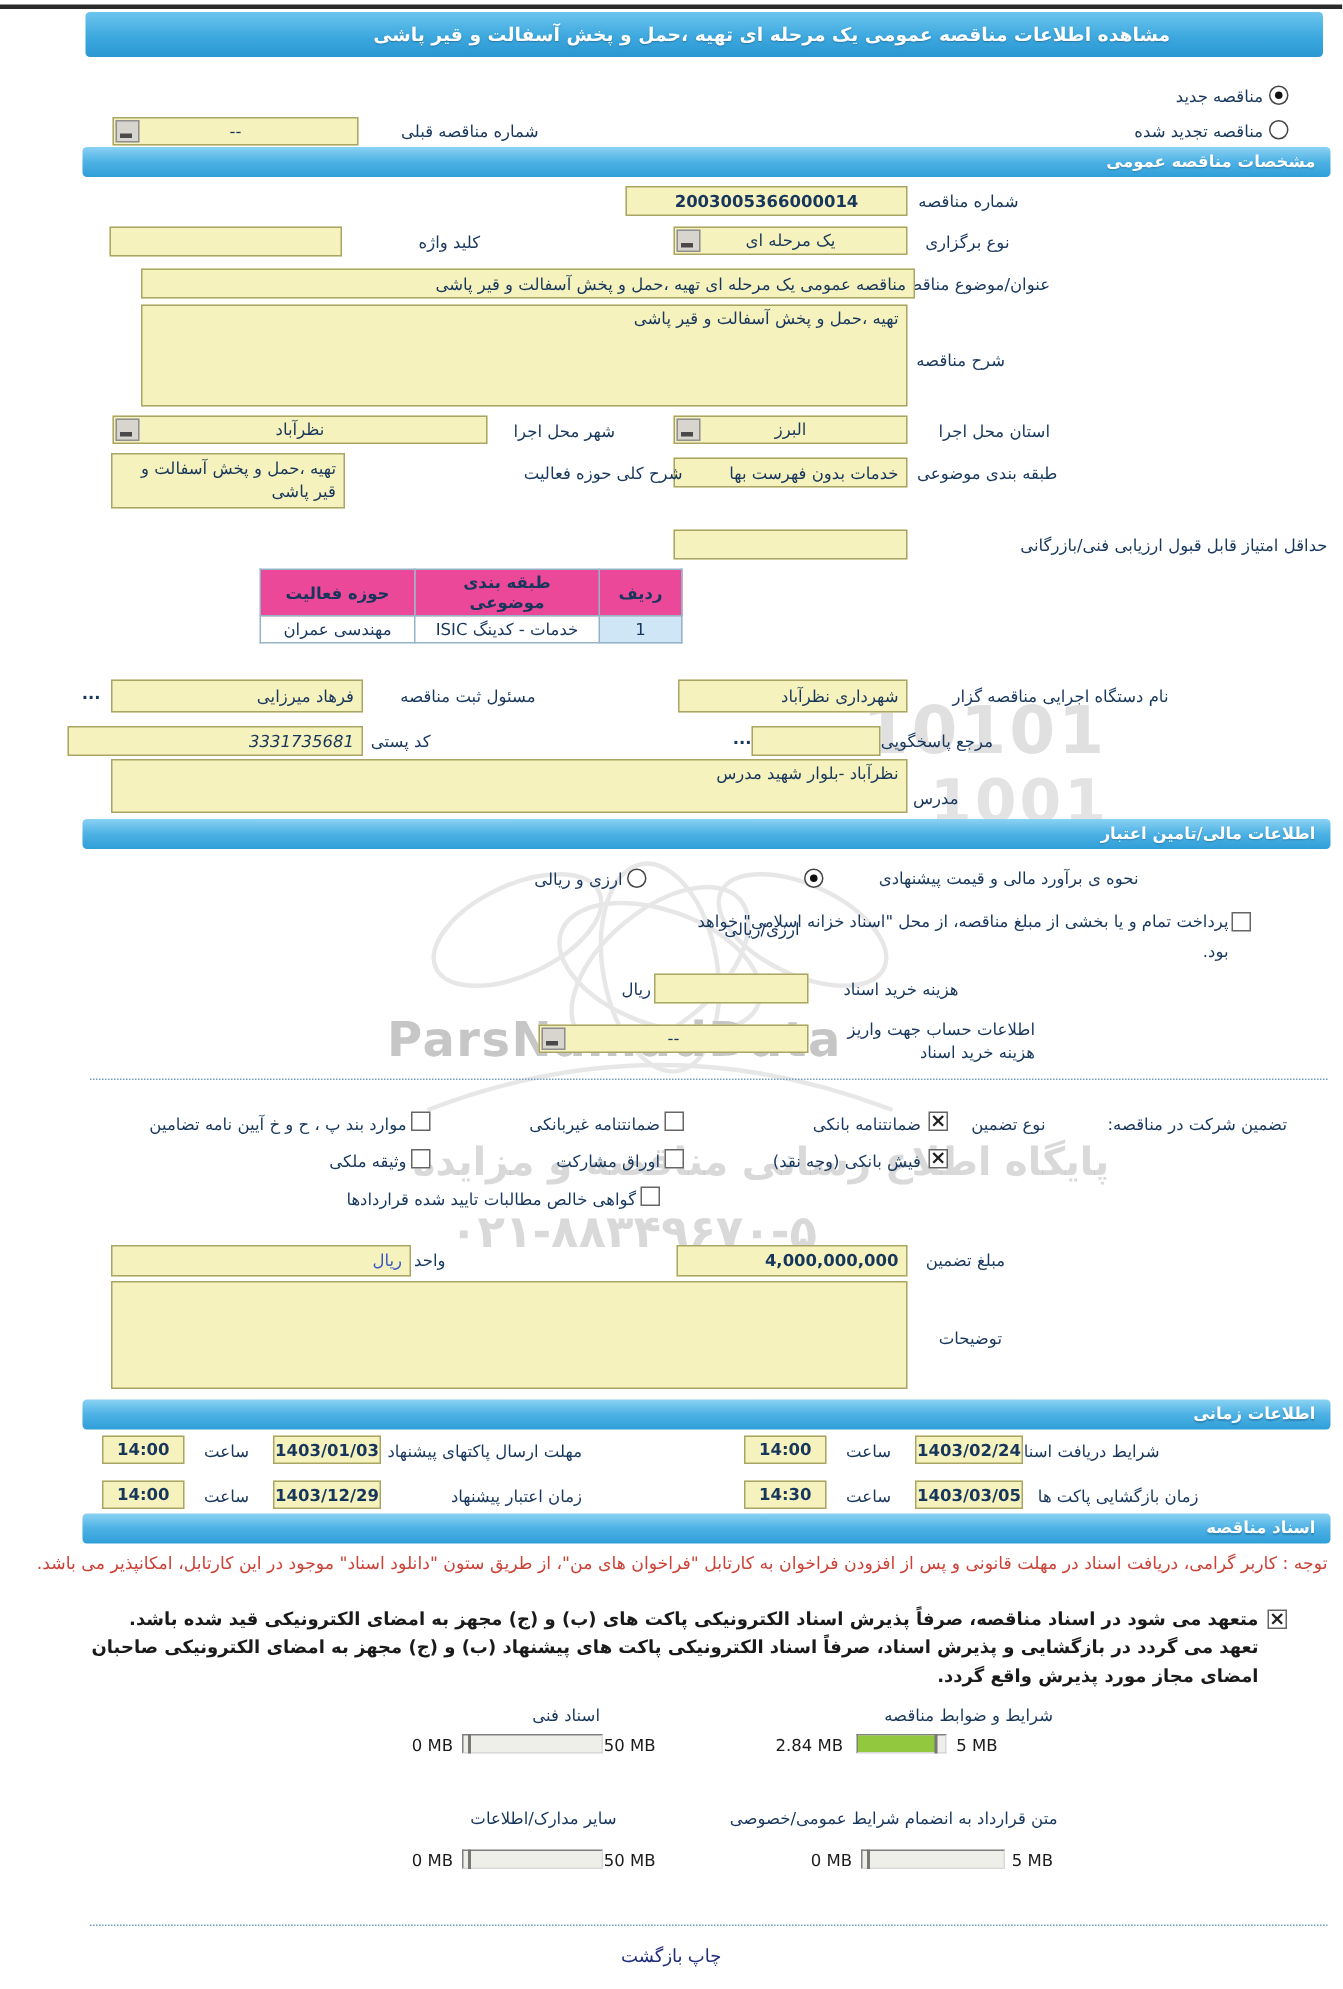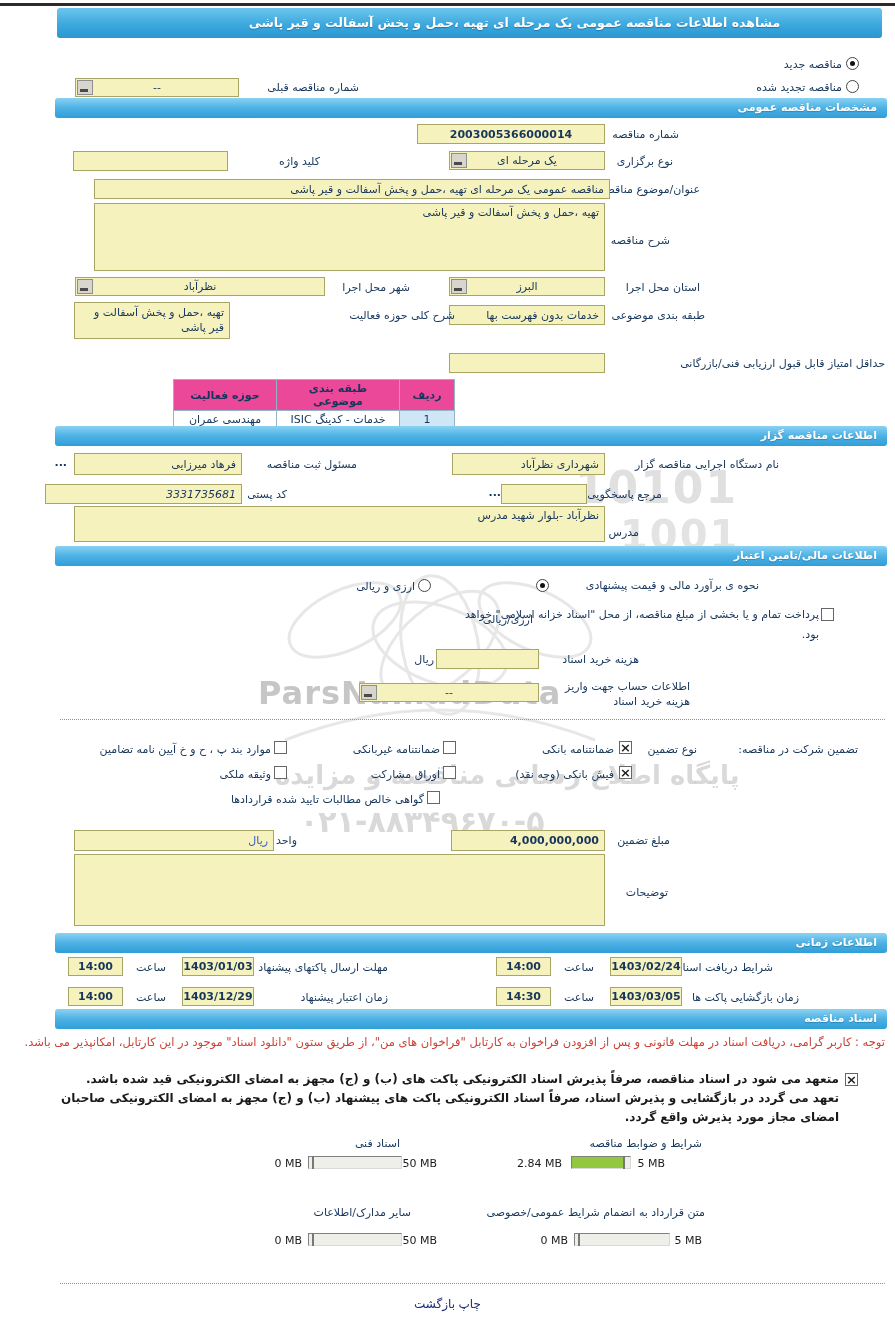--- a/index.html
+++ b/index.html
@@ -125,21 +125,20 @@
       <th style="width:90px;">حوزه فعالیت</th>
     </tr>
     <tr>
       <td class="idx">1</td>
       <td>خدمات - کدینگ ISIC</td>
       <td>مهندسی عمران</td>
     </tr>
   </tbody>
     </table>
 
-  <div class="abs secbar" style="top:426px;">اطلاعات مناقصه گزار</div>
 
   <div class="abs lbl" style="right:116px;top:458px;">نام دستگاه اجرایی مناقصه گزار</div>
   <div class="abs fld" style="right:290px;width:153px;height:22px;top:453px;">شهرداری نظرآباد</div>
   <div class="abs lbl" style="right:538px;top:458px;">مسئول ثبت مناقصه</div>
   <div class="abs fld" style="right:653px;width:168px;height:22px;top:453px;">فرهاد  میرزایی</div>
   <div class="abs lbl" style="right:828px;top:456px;font-weight:bold;">...</div>
 
   <div class="abs lbl" style="right:233px;top:488px;">مرجع پاسخگویی</div>
   <div class="abs fld" style="right:308px;width:86px;height:20px;top:484px;"></div>
   <div class="abs lbl" style="right:394px;top:486px;font-weight:bold;">...</div>

